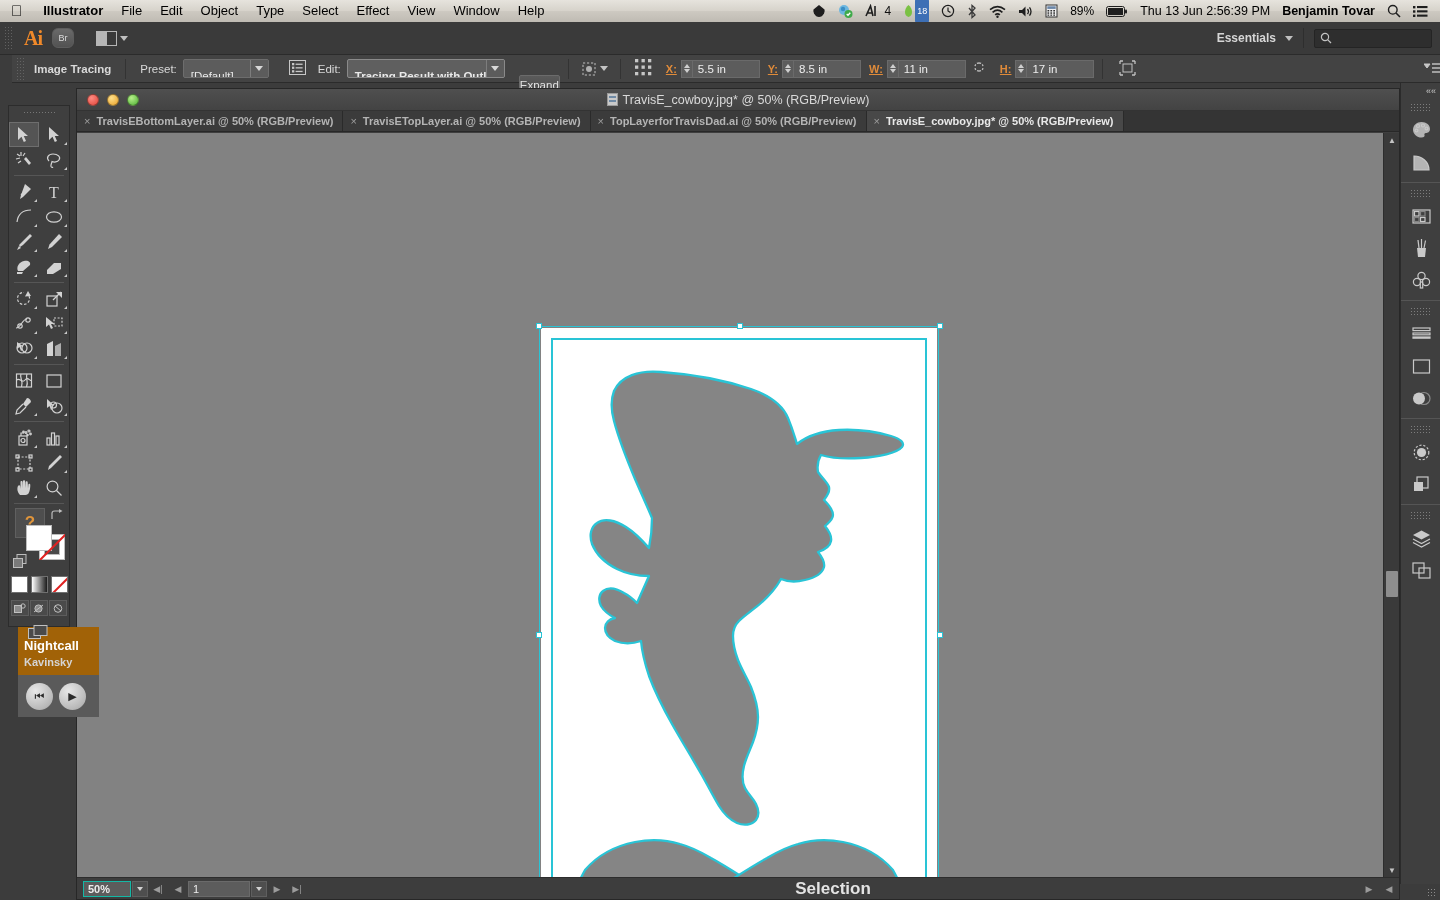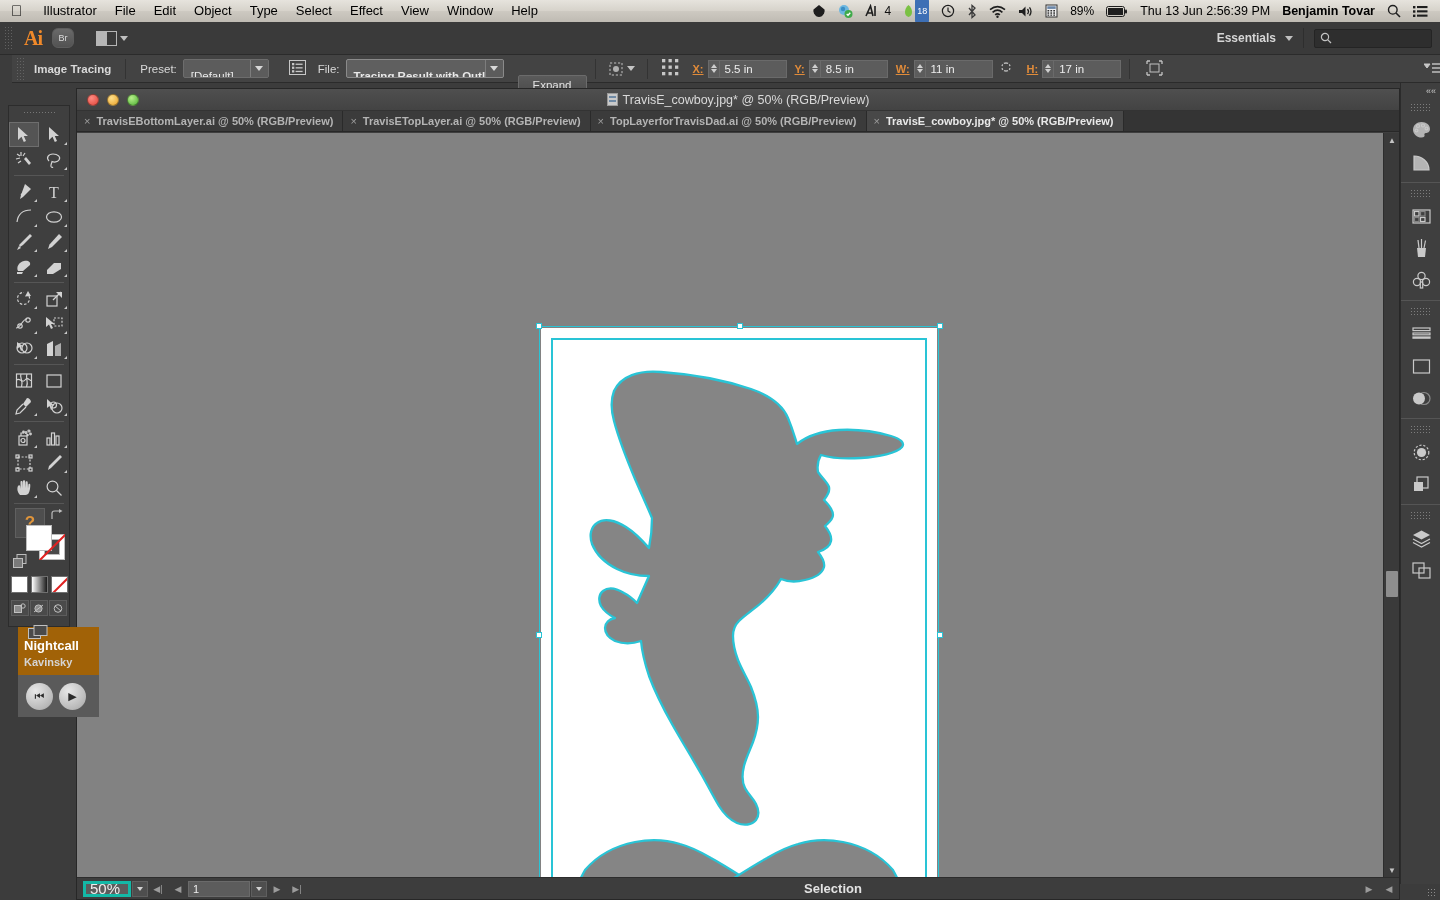--- a/index.html
+++ b/index.html
@@ -75,21 +75,21 @@
     background: linear-gradient(180deg, #e6e3dd 0%, #d7d3cb 48%, #cdc9c1 52%, #bfbbb3 100%);
     display: flex; align-items: center;
     font-size: 13px; color: #000;
   }
   #menubar .mb-left { display: flex; align-items: center; }
   #menubar .mb-item {
     padding: 0 9px; line-height: 22px; white-space: nowrap;
     font-family: "Liberation Sans", sans-serif;
   }
   #menubar .mb-apple { padding: 0 12px 0 11px; font-size: 15px; line-height: 20px; }
-  #menubar .mb-app { font-weight: normal; }
+  #menubar .mb-app { font-weight: bold; }
   #menubar .mb-right {
     margin-left: auto; display: flex; align-items: center;
     padding-right: 6px; gap: 0px;
   }
   #menubar .mb-right > * { padding: 0 6px; line-height: 22px; font-size: 12.5px; white-space: nowrap; }
   .mbi { display: inline-flex; align-items: center; justify-content: center; height: 22px; }
   .mbi svg { display: block; }
   .mb-user { font-weight: bold; font-size: 13px; text-align: right; }
 
   
@@ -163,21 +163,21 @@
     padding: 16px 7px; color: #e9e9e9; font-size: 11.5px;
     display: flex; align-items: center; white-space: nowrap;
   }
   .cb-combo .divider { width: 1px; background: #7d7d7d; }
   .cb-combo .arrow {
     width: 17px; display: flex; align-items: center; justify-content: center;
     background: #5c5c5c;
   }
   .cb-combo.active { background: #5f5f5f; border-color: #8a8a8a; }
   .cb-btn {
-    height: 20px; padding: 0 14px;
+    height: 20px; padding: 0 0;
     background: linear-gradient(180deg, #5a5a5a 0%, #4b4b4b 100%);
     border: 1px solid #6b6b6b; border-radius: 2px;
     color: #e2e2e2; font-size: 11.5px; display: flex; align-items: center; margin-top: 32px;
   }
   .coord-group { display: flex; align-items: center; margin-left: 2px; }
   .coord-lbl { color: #e08b3a; font-size: 11px; font-weight: bold; padding: 0 4px 0 6px; text-decoration: underline; }
   .stepper {
     display: flex; flex-direction: column; justify-content: center;
     width: 11px; height: 18px; background: #5c5c5c; border: 1px solid #6a6a6a; border-right: none;
   }
@@ -384,37 +384,37 @@
   }
   .artwork { position: absolute; left: 0; top: 0; }
 
   #doc-statusbar {
     position: absolute; left: 0; bottom: 0; width: 100%; height: 22px;
     background: #3d3d3d; border-top: 1px solid #2d2d2d;
     display: flex; align-items: center; color: #d2d2d2; font-size: 11px;
   }
   .zoom-field {
     width: 48px; height: 16px; margin-left: 6px; background: #5c5c5c;
-    border: 3px solid #14b8a6; color: #ededed; font-size: 15px;
-    display: flex; align-items: center; padding-left: 4px;
+    border: 1px solid #14b8a6; color: #ededed; font-size: 11px;
+    display: flex; align-items: center; padding-left: 4px; font-weight: bold;
   }
   .mini-arrow-btn {
     width: 16px; height: 16px; background: #4e4e4e; border: 1px solid #5f5f5f;
     display: flex; align-items: center; justify-content: center; margin-left: 1px;
   }
   .nav-btn {
     width: 20px; height: 18px; display: flex; align-items: center; justify-content: center;
     color: #9b9b9b; font-size: 9px;
   }
   .page-field {
     width: 62px; height: 16px; background: #5c5c5c; border: 1px solid #6a6a6a;
     color: #ededed; font-size: 11px; display: flex; align-items: center; padding-left: 4px;
   }
   .status-text {
-    flex: 1; text-align: center; color: #e3e3e3; font-size: 13px; font-weight: bold;
+    flex: 1; text-align: center; color: #e3e3e3; font-size: 17px; font-weight: bold;
   }
 
   
   .vscroll {
     position: absolute; right: 0; top: 44px; bottom: 22px; width: 16px;
     background: #3a3a3a; border-left: 1px solid #2d2d2d;
   }
   .vscroll .thumb {
     position: absolute; left: 2px; width: 12px; top: 438px; height: 26px;
     background: #8e8e8e; border-radius: 1px;
@@ -648,21 +648,21 @@
           <g fill="#c7c7c7">
             <rect x="3" y="3" width="2.3" height="2.3"></rect>
             <rect x="6.6" y="3.6" width="7" height="1.3"></rect>
             <rect x="3" y="6.6" width="2.3" height="2.3"></rect>
             <rect x="6.6" y="7.2" width="7" height="1.3"></rect>
             <rect x="3" y="10.2" width="2.3" height="2.3"></rect>
             <rect x="6.6" y="10.8" width="7" height="1.3"></rect>
           </g>
         </svg>
     </div>
-    <div class="cb-label">File:</div>
+    <div class="cb-label">Edit:</div>
     <div class="cb-combo active">
       <div class="val" style="width:138px;font-weight:bold;">Tracing Result with Outlines</div>
       <div class="divider"></div>
       <div class="arrow">
         <span style="width:0;height:0;border-left:4px solid transparent;border-right:4px solid transparent;border-top:5px solid #d8d8d8;display:block;"></span>
       </div>
     </div>
     <div style="width:14px"></div>
     <div class="cb-btn">Expand</div>
     <div class="cb-sep"></div>

